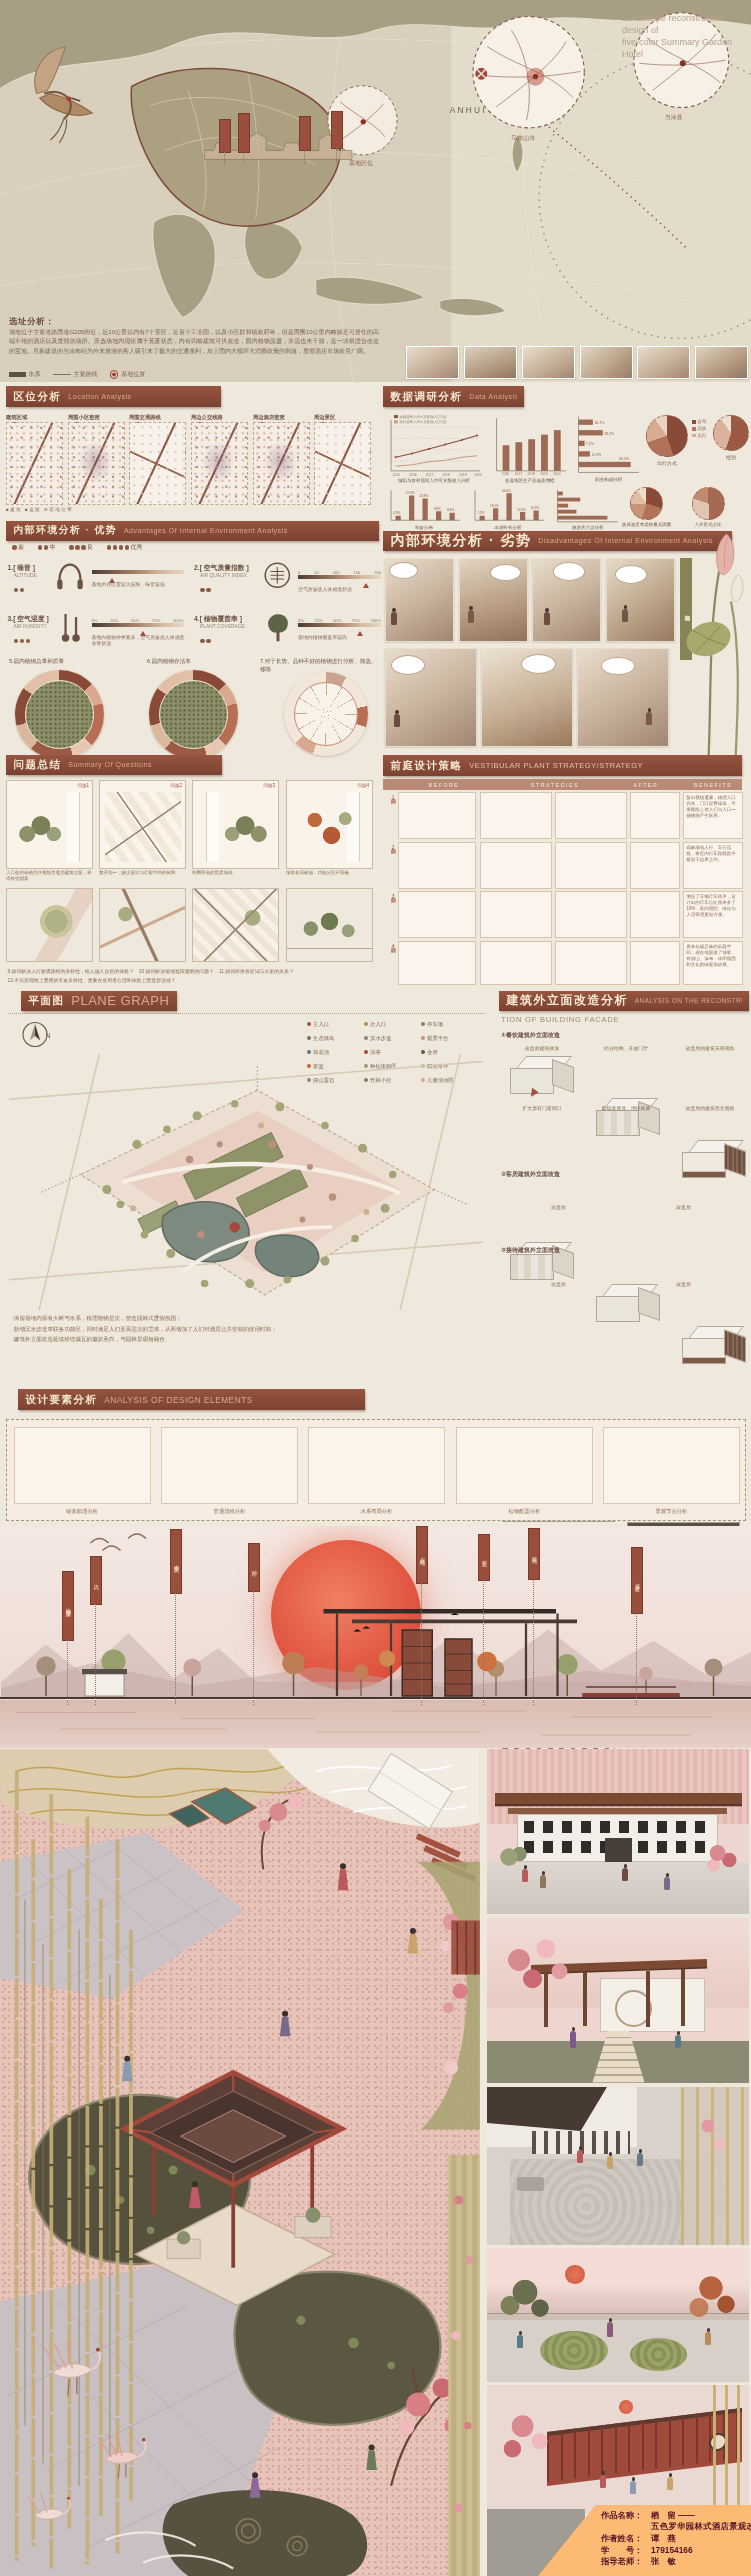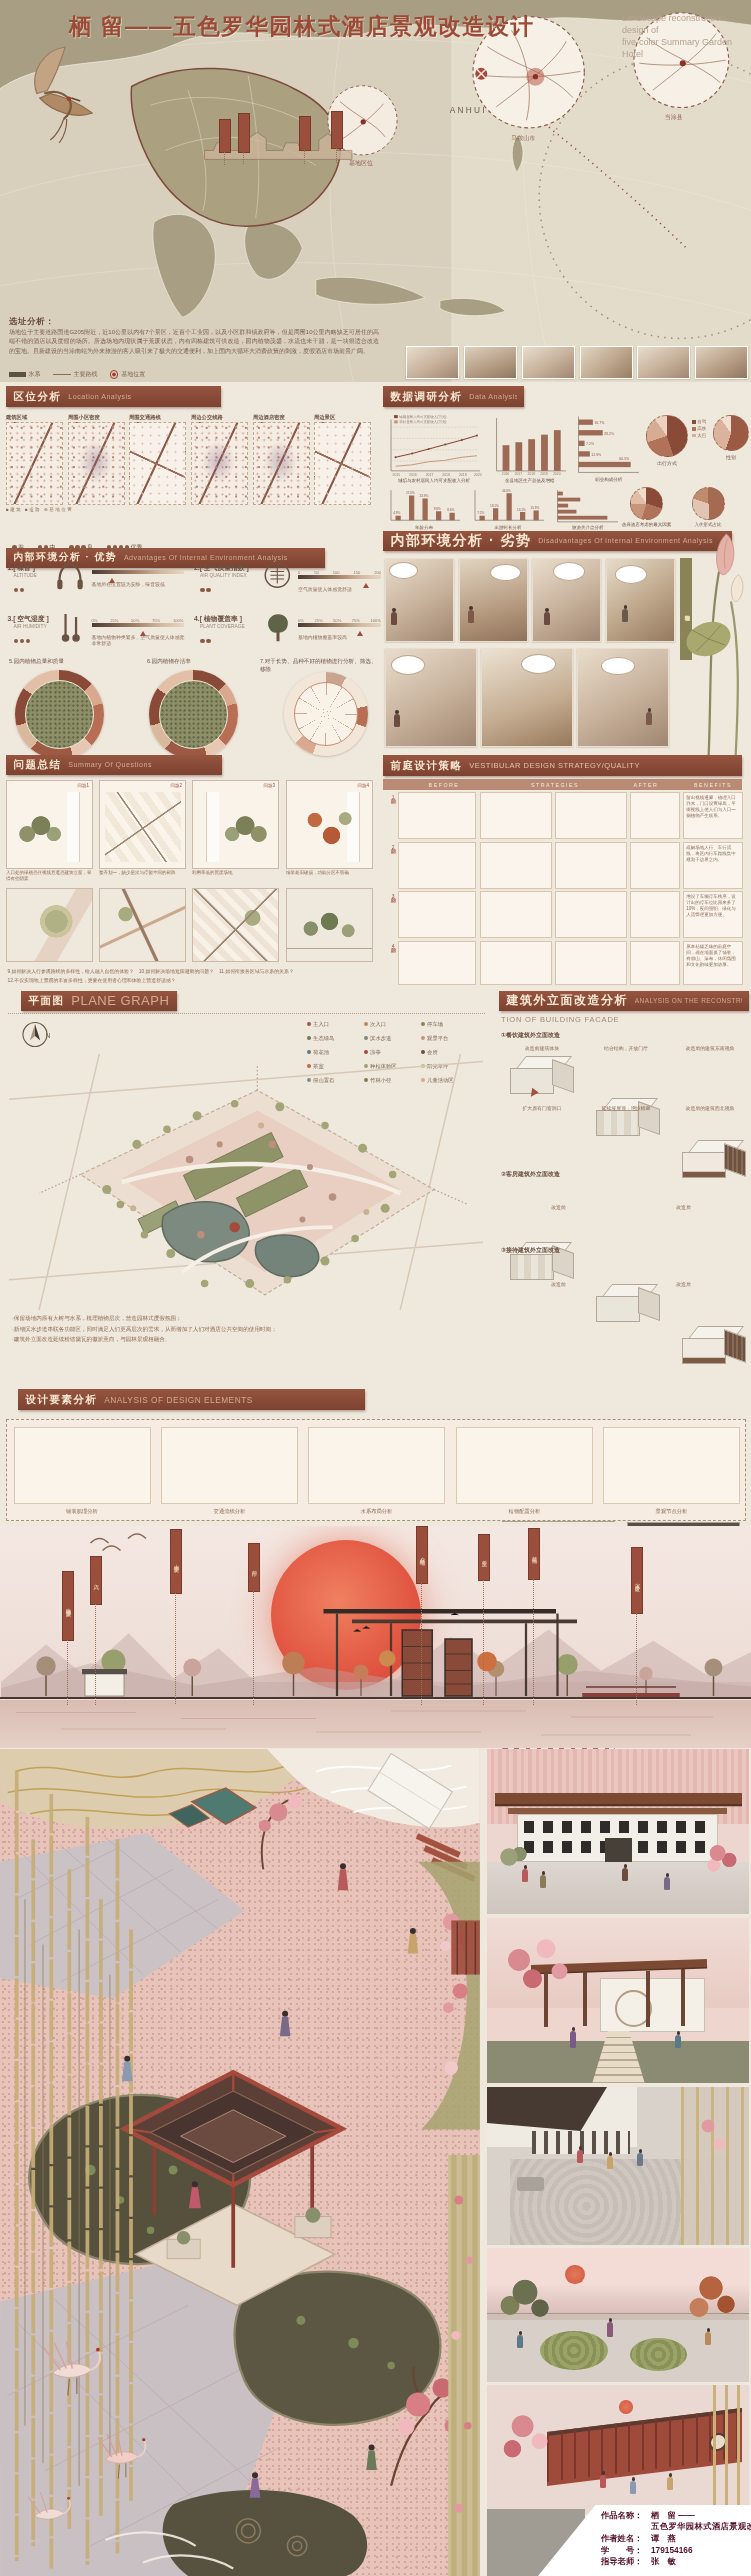--- a/index.html
+++ b/index.html
@@ -129,21 +129,20 @@
         </g>
 </svg>
 <svg class="a" style="left:13.5px;top:41px" width="83" height="105" viewBox="0 0 110 140">
 <path d="M30,70 C20,40 40,12 68,8 C60,34 52,52 44,66 Z" fill="#c2a383" stroke="#9a7a5c" stroke-width="1.5"></path>
 <path d="M34,76 C52,96 84,104 104,96 C88,84 66,74 48,70 Z" fill="#b08a64" stroke="#8a6a4c" stroke-width="1.5"></path>
 <path d="M40,70 C52,66 64,68 72,76 C78,84 76,96 66,104" fill="none" stroke="#7a5a40" stroke-width="3"></path>
 <path d="M66,104 C62,116 56,126 48,132 M70,104 C70,118 66,128 60,136" stroke="#7a5a40" stroke-width="1.5" fill="none"></path>
 <circle cx="73" cy="77" r="3" fill="#a33b2c"></circle>
         <path d="M76,76 L88,80" stroke="#5a4432" stroke-width="2"></path>
 </svg>
-<div class="a" style="left:69px;top:10.5px;font-size:22.6px;font-weight:700;letter-spacing:1.5px;color:#9c4a36;text-shadow:0.8px 0.8px 0 rgba(255,250,240,.5)">栖 留——五色罗华园林式酒店景观改造设计</div>
 <div class="a" style="left:622px;top:12px;width:126px;font-size:9px;line-height:12px;color:#b5a28e">
 <div>Landscape reconstruction design of</div>
 <div>five-color Summary Garden Hotel</div>
 </div>
 <div class="banner" style="left:219px;top:119px;height:25.6px;--drop:13.5px"></div>
 <div class="banner" style="left:238px;top:113px;height:32px;--drop:12px"></div>
 <div class="banner" style="left:299px;top:116px;height:27px;--drop:13.5px"></div>
 <div class="banner" style="left:331px;top:111px;height:30px;--drop:15px"></div>
 <div class="a" style="left:9px;top:316px;font-size:8.3px;font-weight:700;color:#6b4a3a;letter-spacing:0.8px">选址分析：</div>
 <div class="a" style="left:9px;top:328px;width:370px;font-size:6px;line-height:1.55;color:#7a5f4c;text-align:justify">场地位于主要道路国道G205附近，近10公里以内有7个景区，近百个工业园，以及小区群和镇政府等，但是周围10公里内略缺乏可居住的高端不错的酒店以及度假的场所。所选场地内现状属于荒废状态，内有四栋建筑可供改造，园内植物茂盛，水流也未干涸，是一块很适合改造的宝地。且新建设的当涂南站为外来旅游的客人吸引来了极大的交通便利，加上国内大循环大消费政策的刺激，度假酒店市场前景广阔。</div>
@@ -319,21 +318,21 @@
         <rect x="6" y="30" width="25" height="5"></rect>
         <rect x="6" y="38" width="66" height="5"></rect>
       </g>
 <text x="46" y="55" font-size="6" fill="#6b5242" text-anchor="middle">旅游关注点分析</text>
 </svg>
 <div class="pie" style="left:630px;top:487px;width:33px;height:33px;background:conic-gradient(#8a4a38 0 108deg,#b07258 108deg 198deg,#c9957a 198deg 270deg,#e0bda4 270deg 324deg,#f0ddc9 324deg 360deg)"></div>
 <div class="a t6 cd" style="left:612px;top:522px;width:69px;text-align:center">选择酒店考虑的最大因素</div>
 <div class="pie" style="left:692px;top:487px;width:33px;height:33px;background:conic-gradient(#a56a52 0 180deg,#e2c4b2 180deg 288deg,#c08a6e 288deg 360deg)"></div>
 <div class="a t6 cd" style="left:681px;top:522px;width:54px;text-align:center">入住形式占比</div>
 
-<div class="hdr" style="left:6px;top:548px;width:319px;height:19.5px">
+<div class="hdr" style="left:6px;top:521px;width:373px;height:19.5px">
 <span class="zh" style="font-size:9.8px">内部环境分析 · 优势</span>
 <span class="en">Advantages Of Internal Environment Analysis</span>
 </div>
 <div class="a t8 cd" style="left:12px;top:543px;display:flex;gap:13.5px;align-items:center">
 <span><i class="dot"></i><span>差</span></span>
 <span><i class="dot"></i><i class="dot"></i><span>中</span></span>
 <span><i class="dot"></i><i class="dot"></i><i class="dot"></i><span>良</span></span>
 <span><i class="dot"></i><i class="dot"></i><i class="dot"></i><i class="dot"></i><span>优秀</span></span>
 </div>
 
@@ -507,21 +506,21 @@
 <div class="a t6 cb" style="left:286px;top:870px;width:87px;line-height:1.35">铺装老旧破损，功能分区不明确</div>
 <div class="card mplan" style="position:absolute;left:6px;top:888px;width:87px;height:74px"></div>
 <div class="card mroad" style="position:absolute;left:99px;top:888px;width:87px;height:74px"></div>
 <div class="card miso" style="position:absolute;left:192px;top:888px;width:87px;height:74px"></div>
 <div class="card mtree" style="position:absolute;left:286px;top:888px;width:87px;height:74px"></div>
 <div class="a t65 cb" style="left:7.5px;top:968px;width:367px">9.如何解决人行参观路线的多样性，给人融入自然的体验？　10.如何解决场地遮阳避雨的问题？　11.如何衔接各区域与水系的关系？</div>
 <div class="a t65 cb" style="left:7.5px;top:977px;width:367px">12.不仅实现地上景观的丰富多样性，更要在使用者心理和体验上营造舒适感？</div>
 
 <div class="hdr" style="left:383px;top:755px;width:359px;height:21px">
 <span class="zh">前庭设计策略</span>
-<span class="en" style="font-size:7.5px;color:#e3c3a8">VESTIBULAR DESIGN STRATEGY/QUALITY</span>
+<span class="en" style="font-size:7.5px;color:#e3c3a8">VESTIBULAR PLANT STRATEGY/STRATEGY</span>
 </div>
 <div class="a" style="left:383px;top:779px;width:359px;height:10.5px;background:#b98a74"></div>
 <div class="a t7" style="left:410px;top:782px;width:68px;text-align:center;color:#f6ead9;letter-spacing:1.5px">BEFORE</div>
 <div class="a t7" style="left:510px;top:782px;width:90px;text-align:center;color:#f6ead9;letter-spacing:1.5px">STRATEGIES</div>
 <div class="a t7" style="left:616px;top:782px;width:60px;text-align:center;color:#f6ead9;letter-spacing:1.5px">AFTER</div>
 <div class="a t7" style="left:683px;top:782px;width:60px;text-align:center;color:#f6ead9;letter-spacing:1.5px">BENEFITS</div>
 
 <div class="a vt t65 cr" style="left:385px;top:795px;width:10.5px;height:42px">问题1</div>
 <div class="strcell mtree" style="left:398px;top:792px;width:78px;height:47px"></div>
     <div class="strcell mplan" style="left:480px;top:792px;width:72px;height:47px"></div>
@@ -1113,21 +1112,21 @@
 <div class="a" style="left:222px;top:48px;width:18px;height:18px;border-radius:50%;background:#e8dcc9;border:2.3px solid #5a3b31;box-sizing:border-box;transform:skewY(-7deg)"></div>
 <div class="a" style="left:226px;top:0;width:36px;height:129px;background:repeating-linear-gradient(90deg,#c9b178 0 3px,rgba(0,0,0,0) 3px 12px)"></div>
 <div class="a" style="left:0;top:89px;width:262px;height:41px;background:#cfc8c1,repeating-linear-gradient(0deg,transparent 0 7.5px,#bdb5ae 7.5px 8.3px)"></div>
 <div class="a" style="left:4.5px;top:15px;width:68px;height:75px;background:radial-gradient(circle at 45% 35%,#d98a90 0 10.5px,transparent 11.3px),radial-gradient(circle at 30% 65%,#c96a73 0 8.3px,transparent 9px),radial-gradient(circle at 70% 55%,#efb9bd 0 7.5px,transparent 8.3px)"></div>
 <div class="pf" style="left:113px;top:90px;background:#b85a5a"></div>
       <div class="pf" style="left:143px;top:96px;background:#8a9ab0"></div>
       <div class="pf" style="left:180px;top:92px;background:#c9a46a"></div>
 </div>
 
 <div class="a" style="left:487px;top:2509px;width:98px;height:67px;background:#a09b93"></div>
-<div class="a" style="left:538px;top:2505px;width:213px;height:71px;background:#ffffff;clip-path:polygon(27% 0,100% 0,100% 100%,0 100%);padding:4.5px 0 0 63px;box-sizing:border-box">
+<div class="a" style="left:538px;top:2505px;width:213px;height:71px;background:#fdba74;clip-path:polygon(27% 0,100% 0,100% 100%,0 100%);padding:4.5px 0 0 63px;box-sizing:border-box">
 <div class="cred-ln">
         <span class="cred-lb">作品名称：</span>
         <span>栖　留 ——</span>
       </div>
 <div class="cred-ln">
         <span class="cred-lb"></span>
         <span style="letter-spacing:0.4px">五色罗华园林式酒店景观改造设计</span>
       </div>
 <div class="cred-ln">
         <span class="cred-lb">作者姓名：</span>

